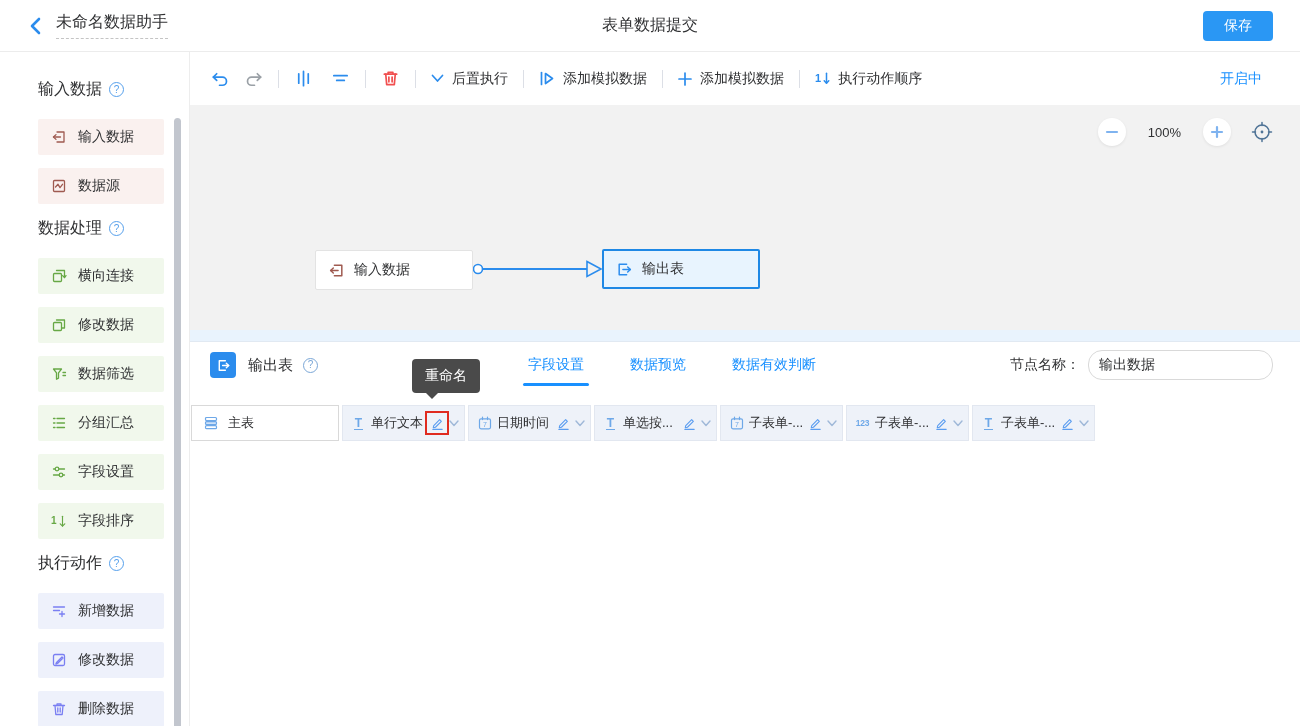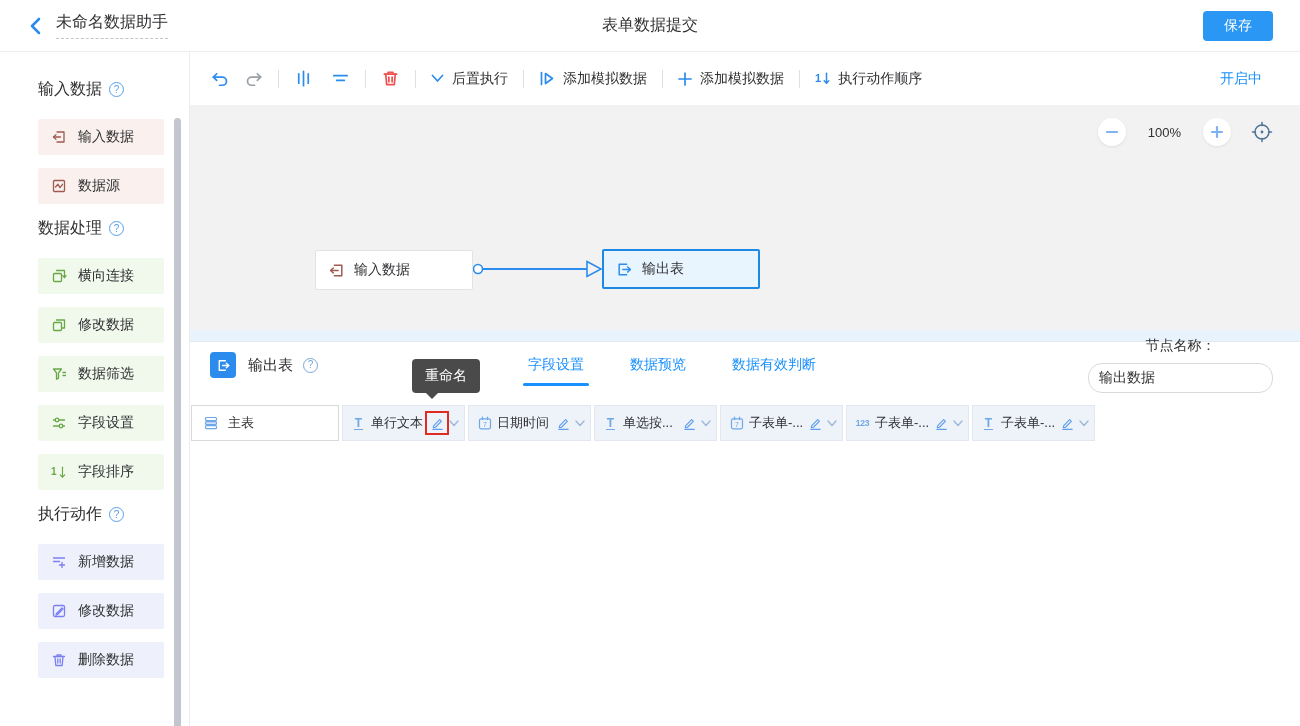--- a/index.html
+++ b/index.html
@@ -89,21 +89,21 @@
     display:flex; align-items:center; justify-content:center; }
   .out-badge svg { width:15px; height:15px; fill:none; stroke:#fff; stroke-width:1.5;
     stroke-linecap:round; stroke-linejoin:round; }
   .panel-title { margin-left:12px; font-size:15px; color:#303133; font-weight:500; }
   .panel-help { margin-left:10px; border-color:#7ba7d7; color:#7ba7d7; cursor:pointer; }
   .tabs { position:absolute; left:338px; top:0; height:46px; display:flex; gap:46px; align-items:center; }
   .tab { font-size:14px; color:#1890ff; cursor:pointer; position:relative; height:46px;
     display:flex; align-items:center; }
   .tab.active::after { content:""; position:absolute; left:-5px; right:-5px; bottom:2px;
     height:3px; background:#1890ff; border-radius:2px; }
-  .node-name { margin-left:auto; display:flex; align-items:center; gap:8px;flex-direction:column; }
+  .node-name { margin-left:auto; display:flex; align-items:center; gap:8px; }
   .node-name label { font-size:14px; color:#303133; }
   .node-name input { width:185px; height:30px; border:1px solid #d9d9d9; border-radius:14px;
     padding:0 10px; font-size:14px; color:#303133; font-family:"Liberation Sans",sans-serif; }
 
   
   .ftable { margin:17px 0 0 1px; }
   .frow { display:flex; margin-bottom:6px; height:36px; }
   .name-cell { width:148px; background:#fff; border:1px solid #d9d9d9;
     display:flex; align-items:center; padding-left:11px; gap:9px; font-size:13px; color:#303133; }
   .name-cell svg { width:16px; height:16px; }
@@ -205,20 +205,28 @@
           <svg viewBox="0 0 16 16">
               <path d="M2.5 3 h8 L7.5 6.8 v5.4 l-2 1 V6.8 Z"></path>
               <path d="M12 6.5 h2.5 M12 9.5 h2.5"></path>
             </svg>
         </span>
         <span>数据筛选</span>
       </div>
       <div class="sb-item">
         <span class="sb-icon">
           <svg viewBox="0 0 16 16">
+              <path d="M2.5 3.5 h1.5 M6 3.5 h7.5 M2.5 8 h1.5 M6 8 h7.5 M2.5 12.5 h1.5 M6 12.5 h7.5"></path>
+            </svg>
+        </span>
+        <span>分组汇总</span>
+      </div>
+      <div class="sb-item">
+        <span class="sb-icon">
+          <svg viewBox="0 0 16 16">
               <path d="M2.5 5 h11 M2.5 11 h11"></path>
               <circle cx="6" cy="5" r="1.8" fill="#f1f8ec"></circle>
               <circle cx="10" cy="11" r="1.8" fill="#f1f8ec"></circle>
             </svg>
         </span>
         <span>字段设置</span>
       </div>
       <div class="sb-item">
         <span class="sb-icon" style="align-items:center; gap:2px;">
           <span class="glyph-num">1</span>

